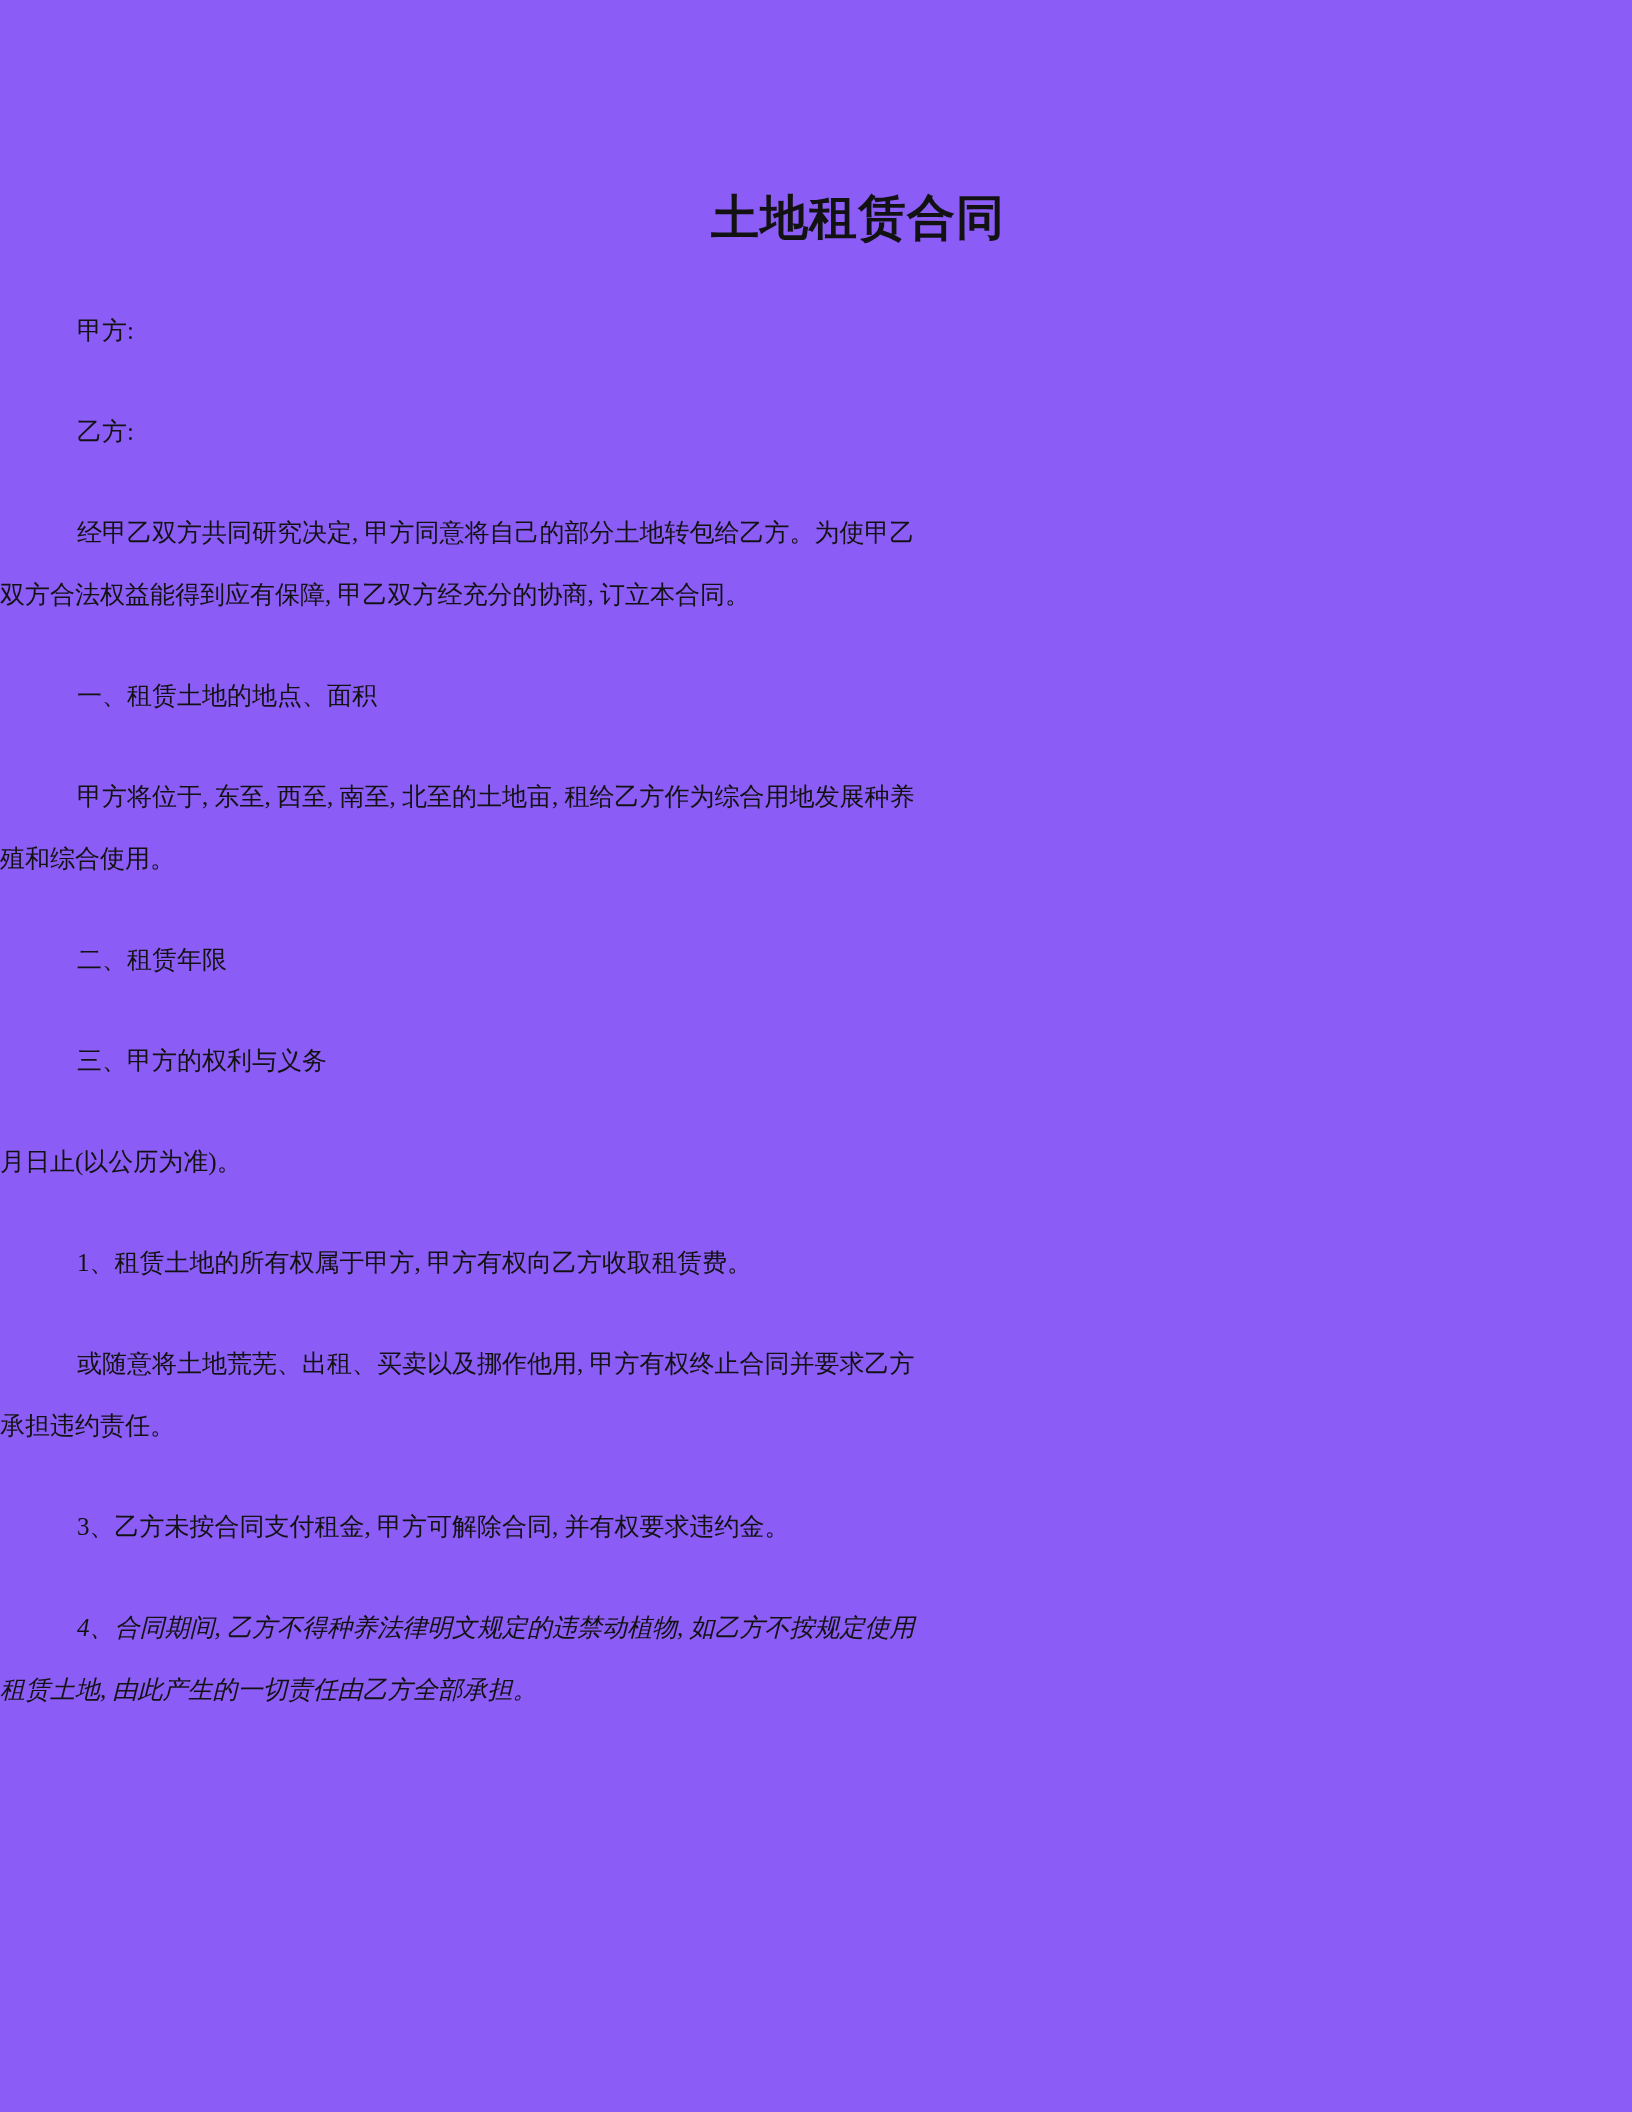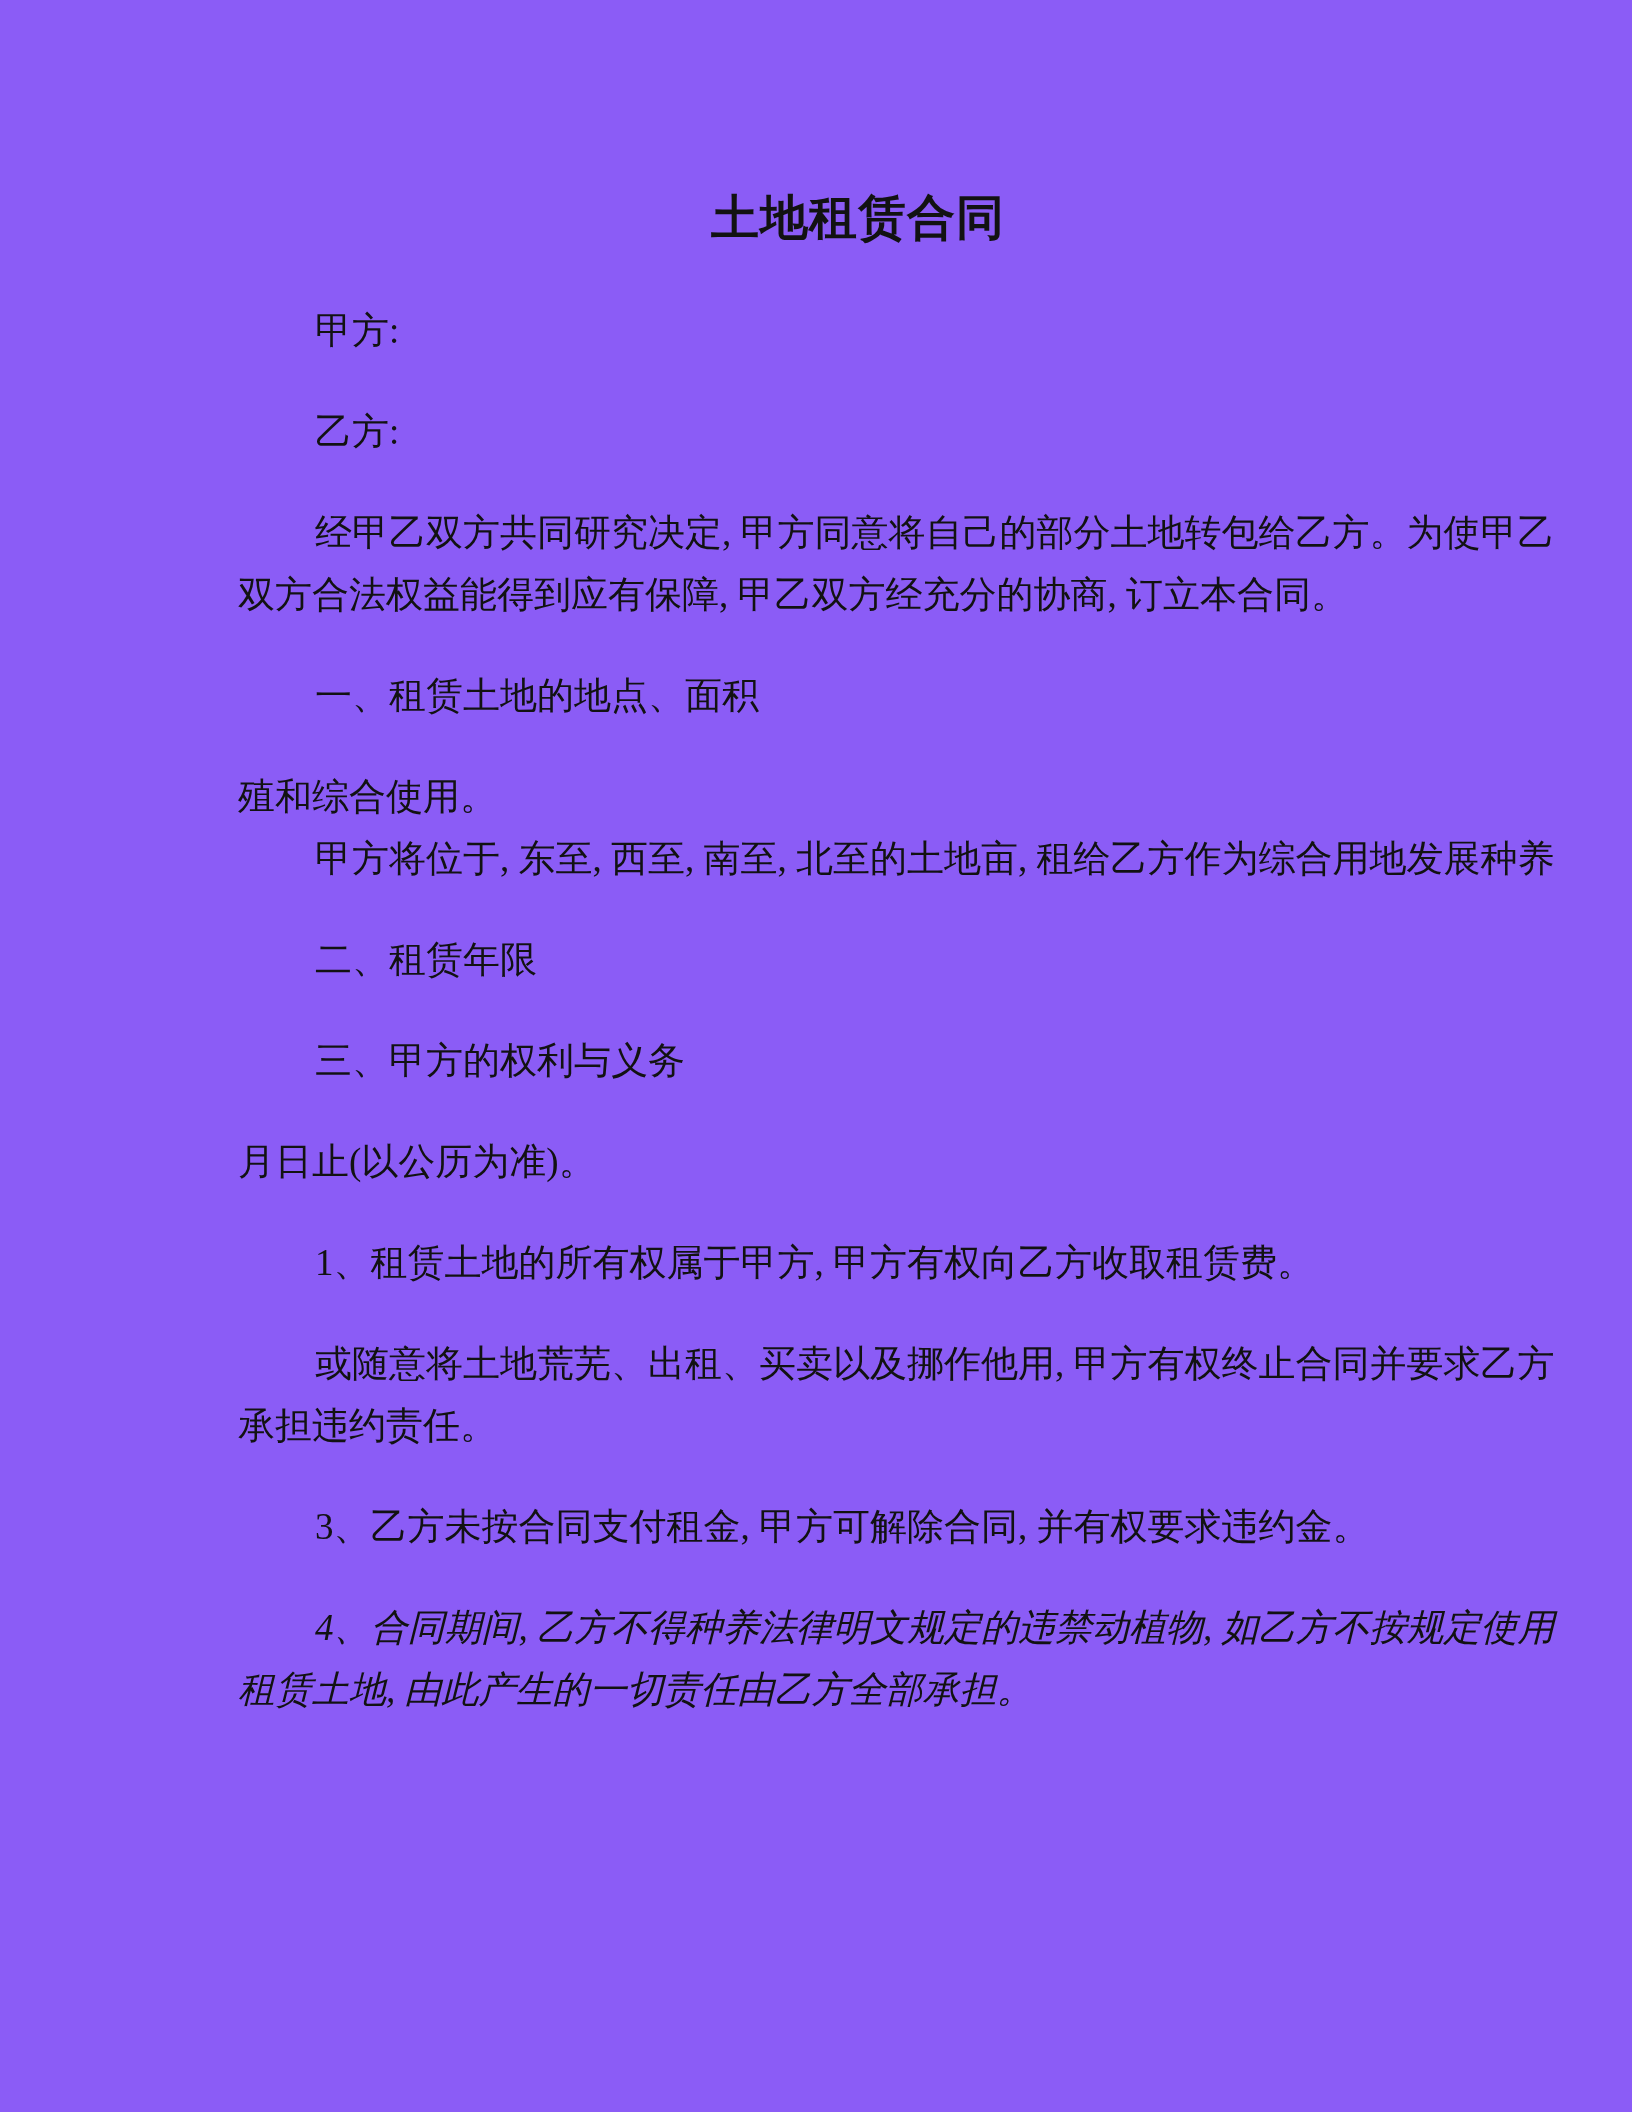--- a/index.html
+++ b/index.html
@@ -22,23 +22,22 @@
     padding: 186px 0 0 84px;  
     font-size: 48px;
     line-height: 64px;
     font-weight: 700;
     text-align: center;
     white-space: nowrap;
     letter-spacing: 1px;
   }
   .doc-body {
     margin-top: 50px;
-    padding-left: 238px;
     padding-right: 0;
-    font-size: 37px;
+    font-size: 25px;
     line-height: 62px;
     width: 1160px;
   }
   .para {
     margin: 0 0 39px 0;
   }
   .para:last-child { margin-bottom: 0; font-style: italic; }
   .line {
     white-space: nowrap;     
   }
@@ -59,22 +58,22 @@
         <div class="line first-indent">乙方:</div>
       </div>
       <div class="para">
         <div class="line first-indent">经甲乙双方共同研究决定, 甲方同意将自己的部分土地转包给乙方。为使甲乙</div>
         <div class="line">双方合法权益能得到应有保障, 甲乙双方经充分的协商, 订立本合同。</div>
       </div>
       <div class="para">
         <div class="line first-indent">一、租赁土地的地点、面积</div>
       </div>
       <div class="para">
+        <div class="line first-indent">甲方将位于, 东至, 西至, 南至, 北至的土地亩, 租给乙方作为综合用地发展种养</div>
         <div class="line">殖和综合使用。</div>
-        <div class="line first-indent">甲方将位于, 东至, 西至, 南至, 北至的土地亩, 租给乙方作为综合用地发展种养</div>
       </div>
       <div class="para">
         <div class="line first-indent">二、租赁年限</div>
       </div>
       <div class="para">
         <div class="line first-indent">三、甲方的权利与义务</div>
       </div>
       <div class="para">
         <div class="line">月日止(以公历为准)。</div>
       </div>

